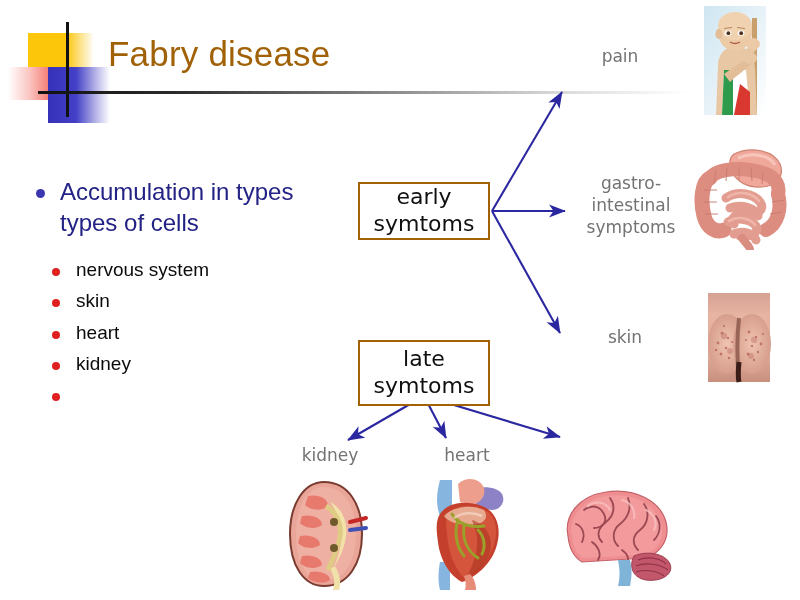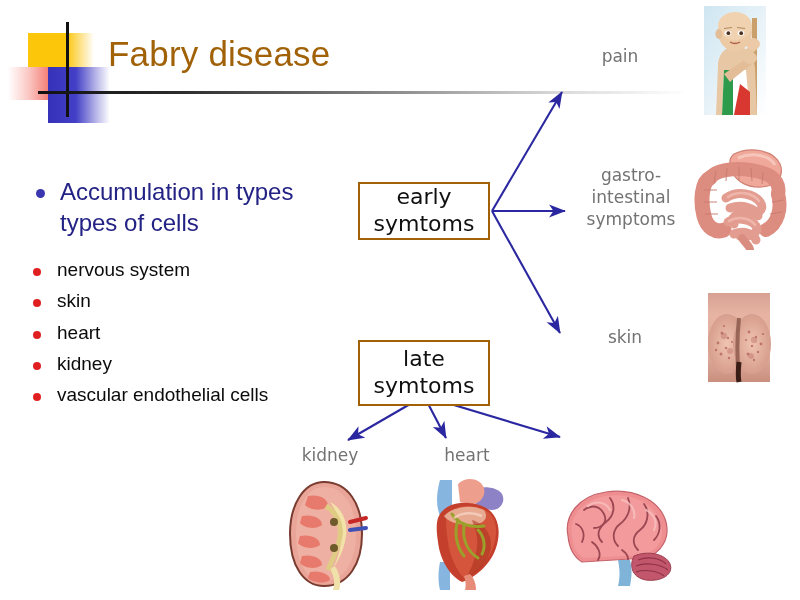--- a/index.html
+++ b/index.html
@@ -75,21 +75,21 @@
     margin-right: 15px;
     flex: 0 0 auto;
   }
   .lead-text {
     font-size: 24px;
     color: #232285;
     line-height: 1.30;
   }
   .sub-list {
     position: absolute;
-    left: 33px; top: 258px;
+    left: 52px; top: 258px;
     width: 300px;
   }
   .sub-row {
     display: flex;
     align-items: flex-start;
     margin-bottom: 7px;
   }
   .sub-bullet {
     width: 8px; height: 8px;
     border-radius: 50%;
@@ -126,21 +126,21 @@
   .flow-label {
     position: absolute;
     font-family: "DejaVu Sans", sans-serif;
     font-size: 17px;
     color: #737373;
     line-height: 1.30;
     text-align: center;
     white-space: pre-line;
   }
   #label-pain   { left: 565px; top: 45px;  width: 110px; }
-  #label-gi     { left: 575px; top: 164px; width: 112px; }
+  #label-gi     { left: 575px; top: 172px; width: 112px; }
   #label-skin   { left: 570px; top: 326px; width: 110px; }
   #label-kidney { left: 275px; top: 444px; width: 110px; }
   #label-heart  { left: 412px; top: 444px; width: 110px; }
   #label-brain  { left: 548px; top: 444px; width: 110px; }
 
   
   #arrows {
     position: absolute;
     left: 0; top: 0;
     width: 800px; height: 600px;
@@ -191,21 +191,20 @@
     <div class="sub-row">
       <span class="sub-bullet"></span>
       <span class="sub-text">heart</span>
     </div>
     <div class="sub-row">
       <span class="sub-bullet"></span>
       <span class="sub-text">kidney</span>
     </div>
     <div class="sub-row">
       <span class="sub-bullet"></span>
-      <span class="sub-text">vascular endothelial cells</span>
     </div>
   </div>
 
   <svg id="arrows" viewBox="0 0 800 600">
     <defs>
       <marker id="ah" markerWidth="9" markerHeight="9" refX="7.6" refY="3.1" orient="auto" markerUnits="strokeWidth">
         <path d="M0,0 L8,3.1 L0,6.2 L2.1,3.1 z" fill="#2a27a0"></path>
       </marker>
     </defs>
     <g stroke="#2a27a0" stroke-width="2.1" fill="none" marker-end="url(#ah)">

